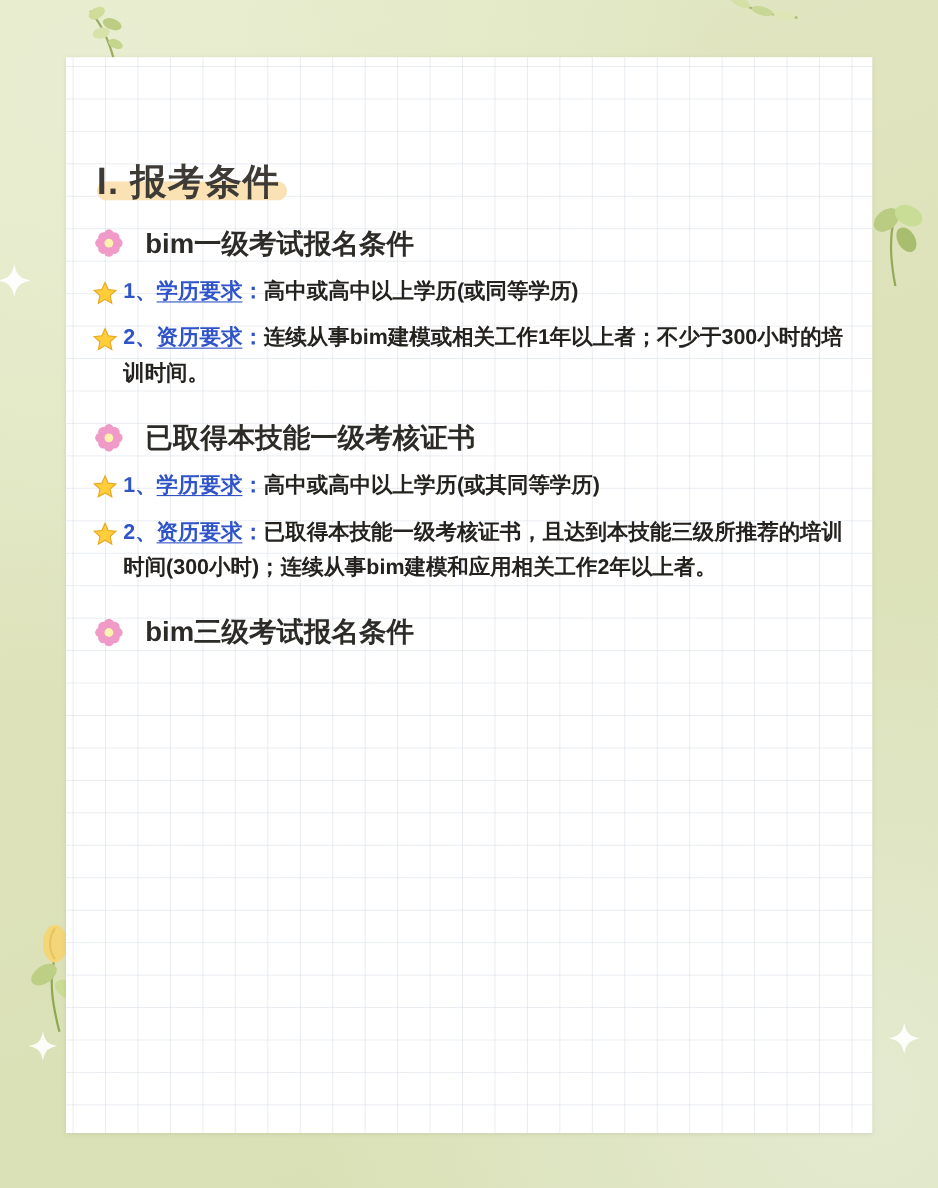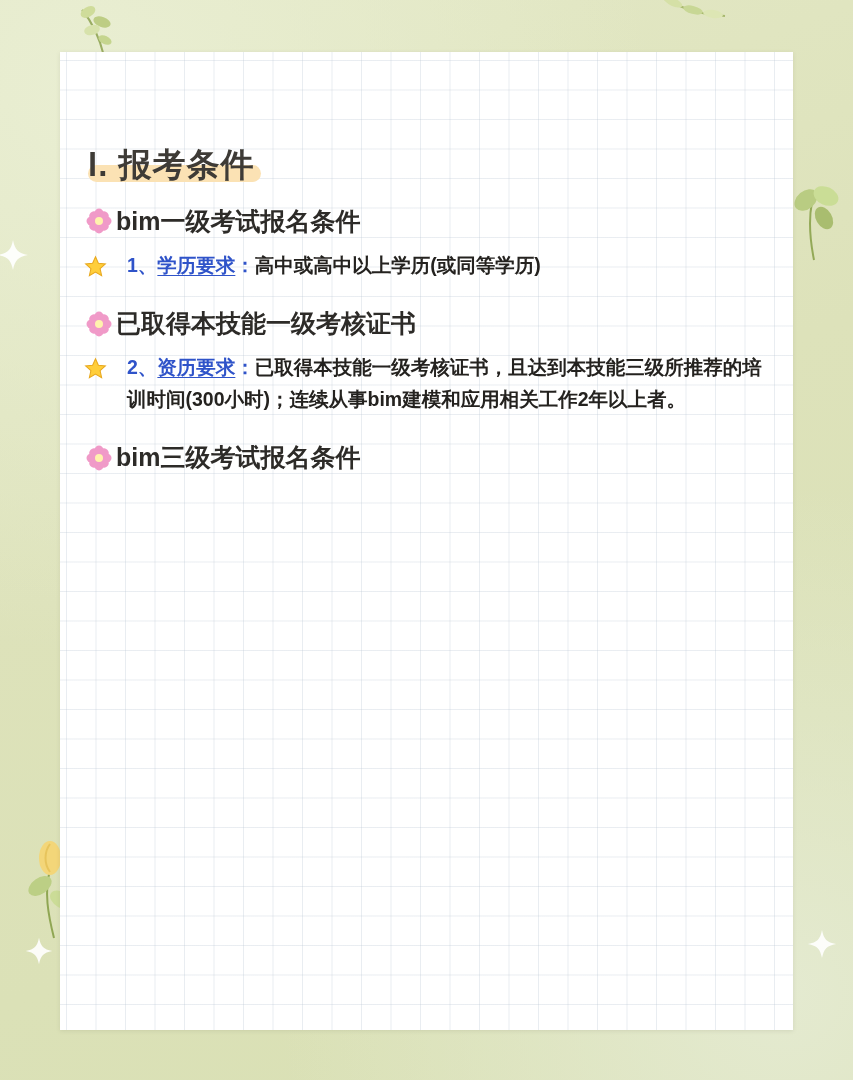--- a/index.html
+++ b/index.html
@@ -78,32 +78,32 @@
     line-height: 1.05;
     white-space: nowrap;
   }
 
   .section { margin-bottom: 26px; }
   .section:last-child { margin-bottom: 14px; }
 
   .sec-title {
     display: flex;
     align-items: center;
-    gap: 4px;
+    gap: 20px;
     font-size: 25px;
     font-weight: bold;
     color: #2d2b28;
     margin: 0 0 12px 2px;
   }
   .flower-icon { flex: 0 0 auto; width: 26px; height: 26px; display: block; }
 
   .item {
     display: flex;
     align-items: flex-start;
-    gap: 20px;
+    gap: 5px;
     margin-bottom: 11px;
     font-size: 19.5px;
     line-height: 1.62;
     color: #24221f;
   }
   .item:last-child { margin-bottom: 0; }
   .star-icon { flex: 0 0 auto; width: 23px; height: 23px; margin-top: 5px; display: block; }
   .item-body { flex: 1 1 auto; }
   .num { color: #2f53c9; font-weight: bold; }
   .label { color: #2f53c9; font-weight: bold; text-decoration: underline; text-underline-offset: 3px; }
@@ -198,20 +198,28 @@
 
       <div class="item">
         <svg class="star-icon" viewBox="0 0 24 24">
           <path d="M12 1.8 L15 8.6 L22.3 9.4 L16.8 14.3 L18.4 21.6 L12 17.9 L5.6 21.6 L7.2 14.3 L1.7 9.4 L9 8.6 Z" fill="#ffce3a" stroke="#e8a81f" stroke-width="1.1"></path>
         </svg>
         <div class="item-body">
           <span class="num">1、</span><span class="label">学历要求</span><span class="colon">：</span><span class="txt">高中或高中以上学历(或同等学历)</span>
         </div>
       </div>
 
+      <div class="item">
+        <svg class="star-icon" viewBox="0 0 24 24">
+          <path d="M12 1.8 L15 8.6 L22.3 9.4 L16.8 14.3 L18.4 21.6 L12 17.9 L5.6 21.6 L7.2 14.3 L1.7 9.4 L9 8.6 Z" fill="#ffce3a" stroke="#e8a81f" stroke-width="1.1"></path>
+        </svg>
+        <div class="item-body">
+          <span class="num">2、</span><span class="label">资历要求</span><span class="colon">：</span><span class="txt">连续从事bim建模或相关工作1年以上者；不少于300小时的培训时间。</span>
+        </div>
+      </div>
     </div>
 
     
     <div class="section">
       <div class="sec-title">
         <svg class="flower-icon" viewBox="0 0 26 26">
           <g fill="#f09ac8">
             <ellipse cx="13" cy="5.5" rx="4.6" ry="5"></ellipse>
             <ellipse cx="13" cy="20.5" rx="4.6" ry="5"></ellipse>
             <ellipse cx="5.5" cy="13" rx="5" ry="4.6"></ellipse>
@@ -219,20 +227,28 @@
             <ellipse cx="7.6" cy="7.6" rx="4.6" ry="4.2" transform="rotate(-45 7.6 7.6)"></ellipse>
             <ellipse cx="18.4" cy="18.4" rx="4.6" ry="4.2" transform="rotate(-45 18.4 18.4)"></ellipse>
             <ellipse cx="18.4" cy="7.6" rx="4.6" ry="4.2" transform="rotate(45 18.4 7.6)"></ellipse>
             <ellipse cx="7.6" cy="18.4" rx="4.6" ry="4.2" transform="rotate(45 7.6 18.4)"></ellipse>
           </g>
           <circle cx="13" cy="13" r="4" fill="#fff2ad"></circle>
         </svg>
         <span>已取得本技能一级考核证书</span>
       </div>
 
+      <div class="item">
+        <svg class="star-icon" viewBox="0 0 24 24">
+          <path d="M12 1.8 L15 8.6 L22.3 9.4 L16.8 14.3 L18.4 21.6 L12 17.9 L5.6 21.6 L7.2 14.3 L1.7 9.4 L9 8.6 Z" fill="#ffce3a" stroke="#e8a81f" stroke-width="1.1"></path>
+        </svg>
+        <div class="item-body">
+          <span class="num">1、</span><span class="label">学历要求</span><span class="colon">：</span><span class="txt">高中或高中以上学历(或其同等学历)</span>
+        </div>
+      </div>
 
       <div class="item">
         <svg class="star-icon" viewBox="0 0 24 24">
           <path d="M12 1.8 L15 8.6 L22.3 9.4 L16.8 14.3 L18.4 21.6 L12 17.9 L5.6 21.6 L7.2 14.3 L1.7 9.4 L9 8.6 Z" fill="#ffce3a" stroke="#e8a81f" stroke-width="1.1"></path>
         </svg>
         <div class="item-body">
           <span class="num">2、</span><span class="label">资历要求</span><span class="colon">：</span><span class="txt">已取得本技能一级考核证书，且达到本技能三级所推荐的培训时间(300小时)；连续从事bim建模和应用相关工作2年以上者。</span>
         </div>
       </div>
     </div>

